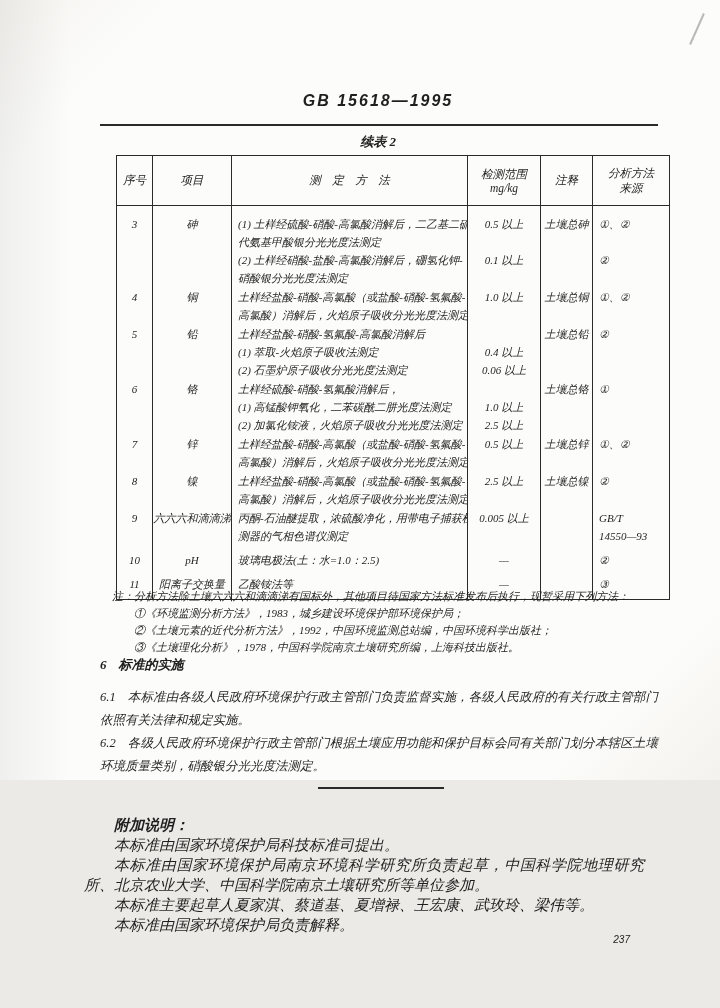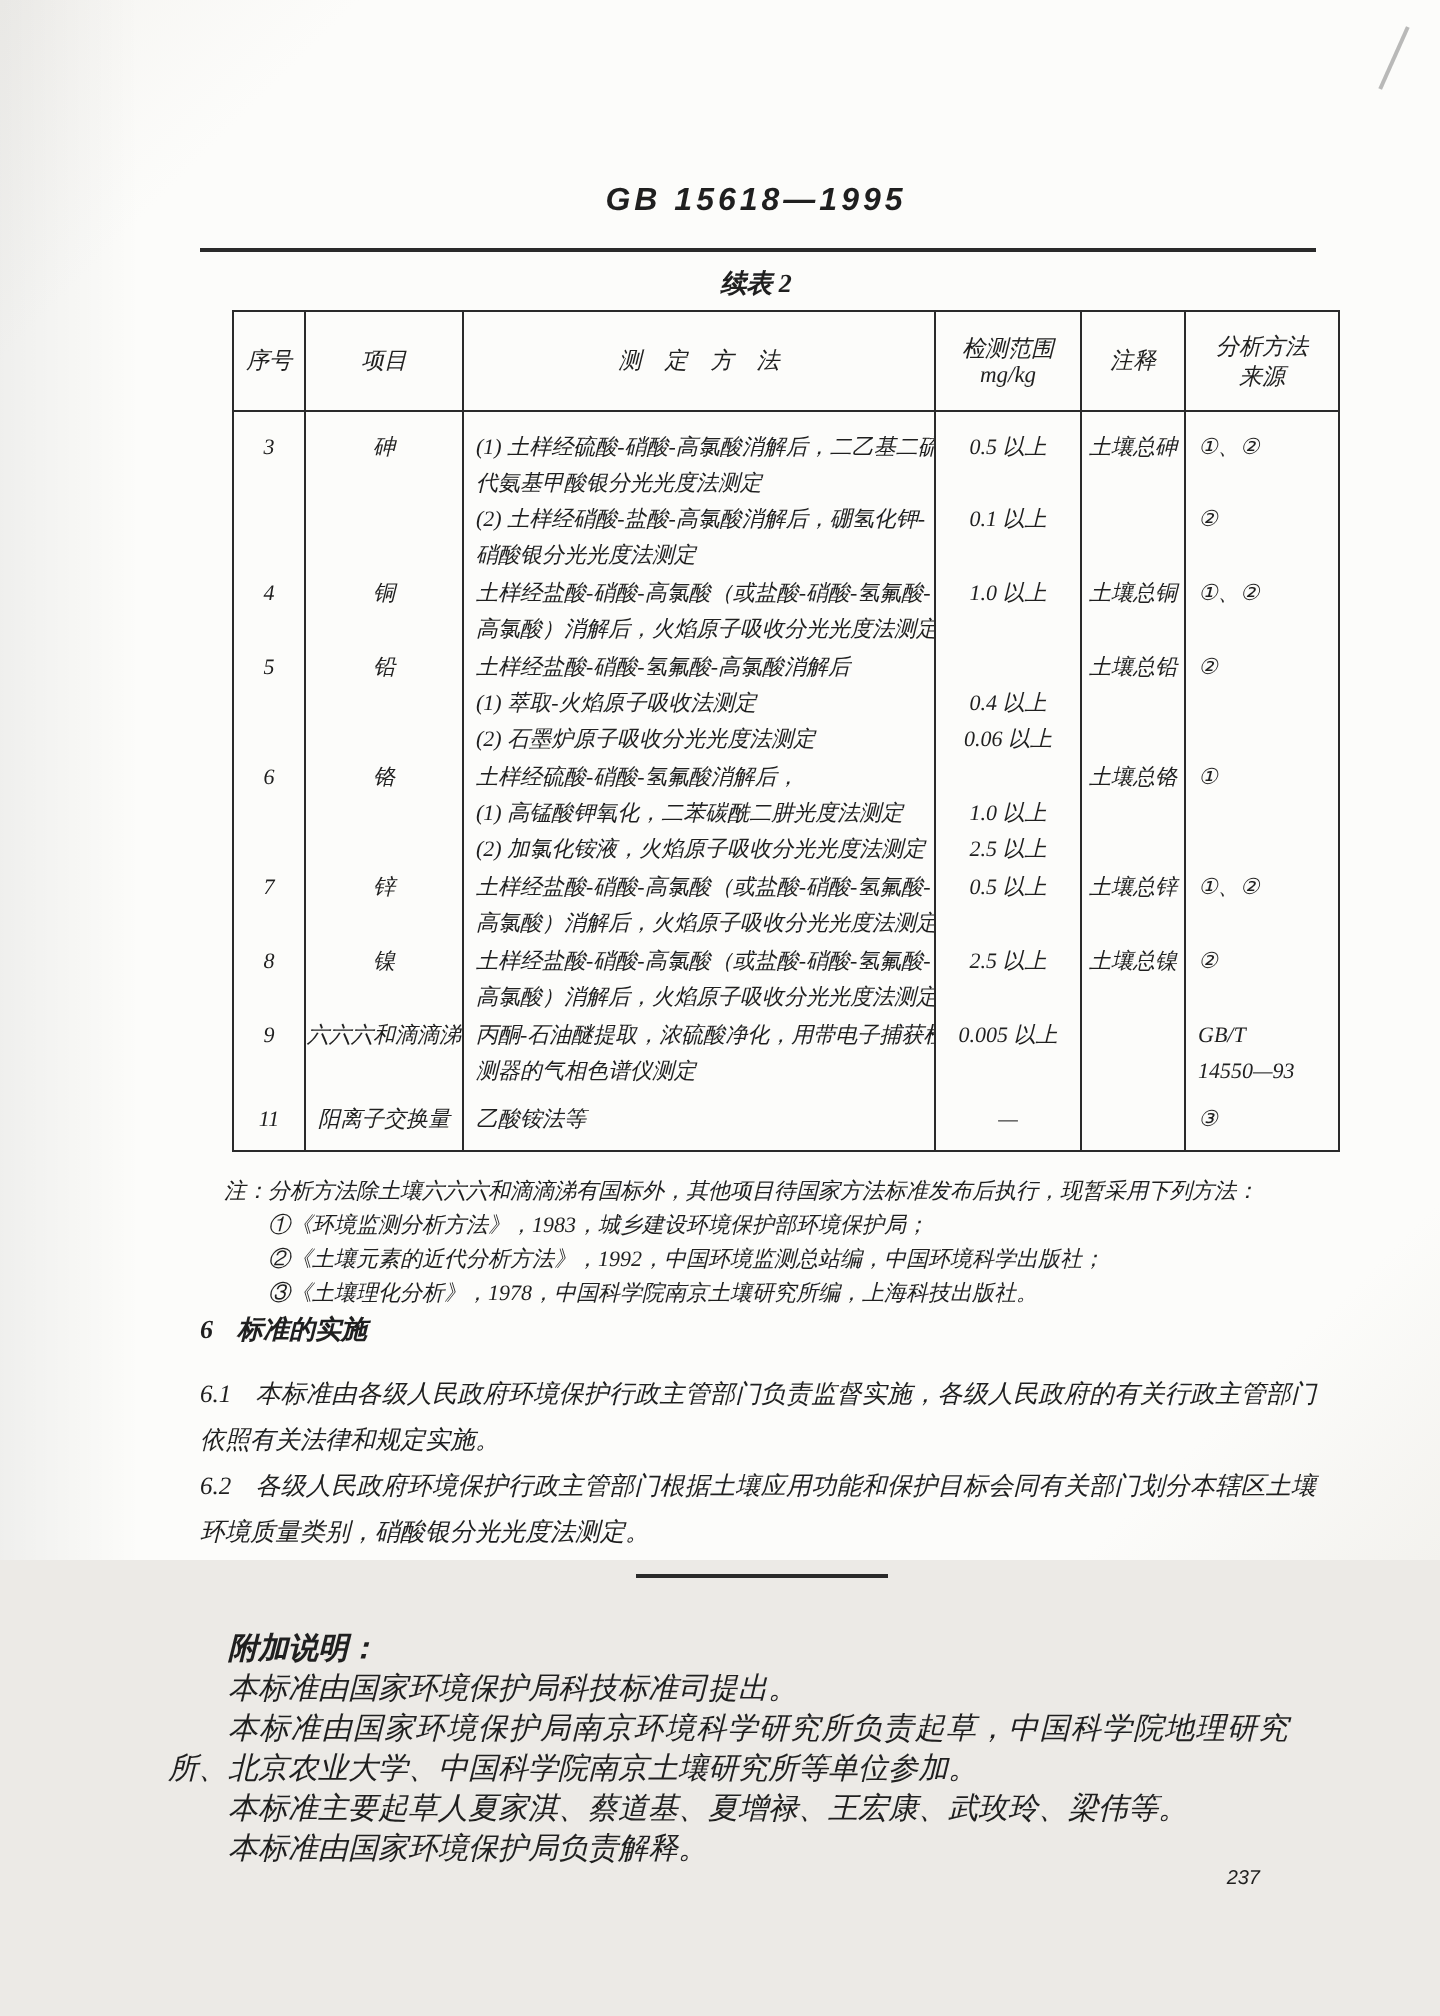--- a/index.html
+++ b/index.html
@@ -280,20 +280,40 @@
           <td class="c-note">
             <div class="line"></div>
           </td>
           <td class="c-source">
             <div class="line">GB/T</div>
             <div class="line">14550—93</div>
           </td>
         </tr>
         <tr>
           <td class="c-no">
+            <div class="line">10</div>
+          </td>
+          <td class="c-item">
+            <div class="line">pH</div>
+          </td>
+          <td class="c-method">
+            <div class="line">玻璃电极法(土：水=1.0：2.5)</div>
+          </td>
+          <td class="c-range">
+            <div class="line">—</div>
+          </td>
+          <td class="c-note">
+            <div class="line"></div>
+          </td>
+          <td class="c-source">
+            <div class="line">②</div>
+          </td>
+        </tr>
+        <tr>
+          <td class="c-no">
             <div class="line">11</div>
           </td>
           <td class="c-item">
             <div class="line">阳离子交换量</div>
           </td>
           <td class="c-method">
             <div class="line">乙酸铵法等</div>
           </td>
           <td class="c-range">
             <div class="line">—</div>

